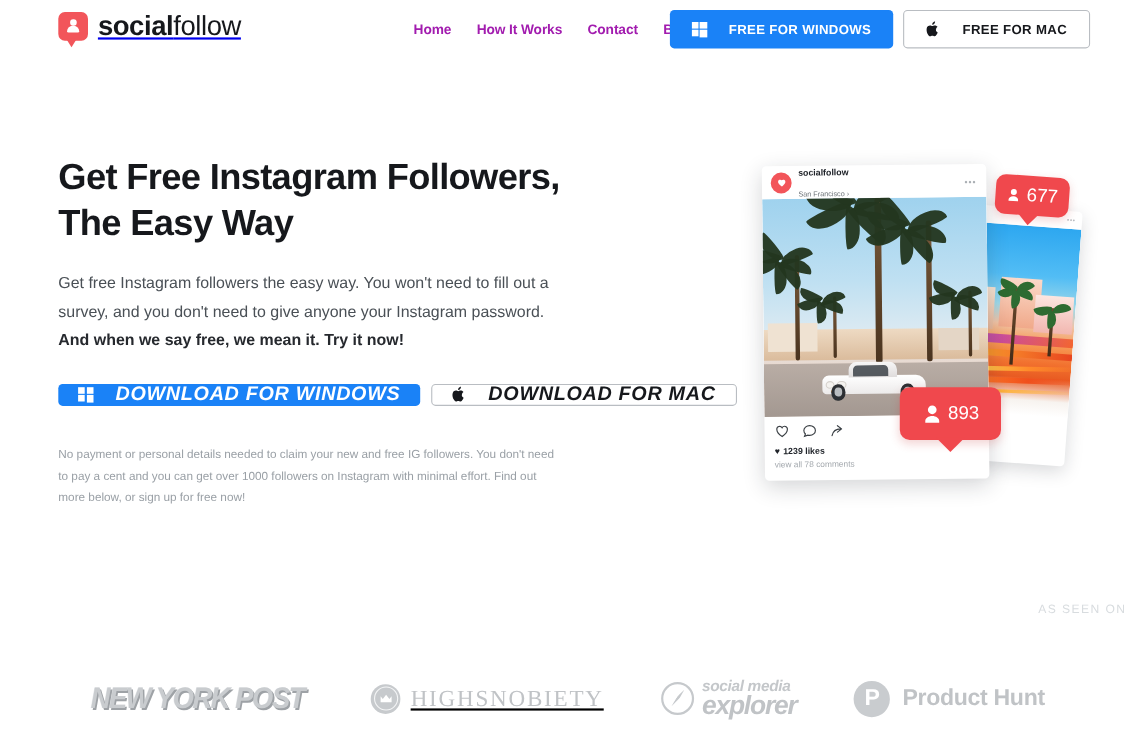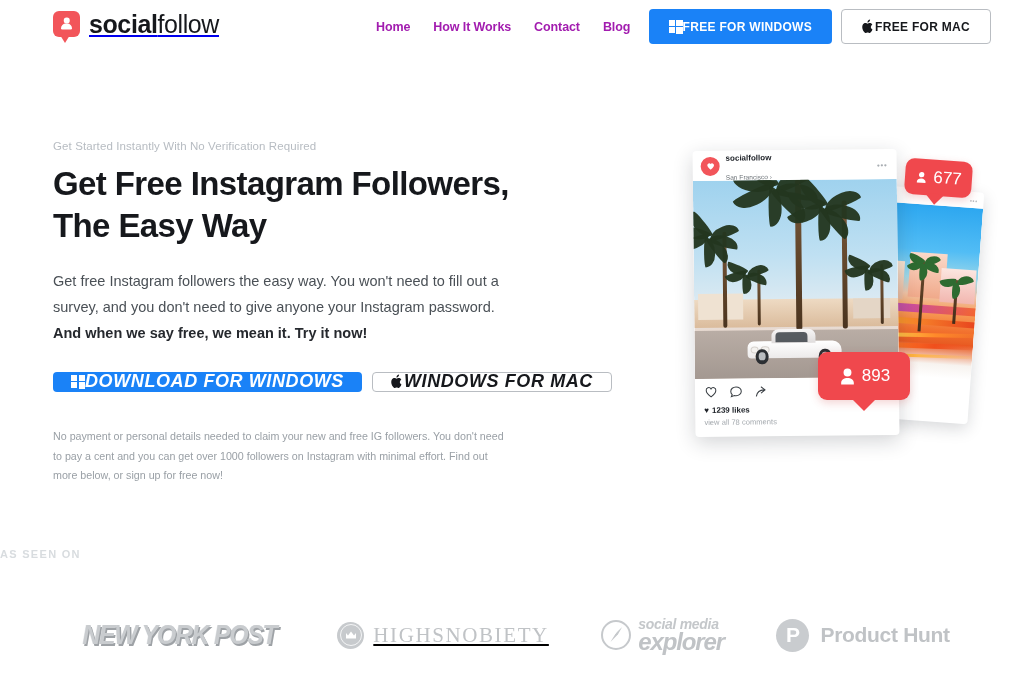--- a/index.html
+++ b/index.html
@@ -58,21 +58,21 @@
     font-size: 12.5px; font-weight: 700; color: #a21caf;
     text-decoration: none; letter-spacing: -0.1px; white-space: nowrap;
   }
 
   .header-btns {
     position: absolute; right: 33px; top: 9px;
     display: flex; align-items: center; gap: 9px;
   }
   .btn {
     display: inline-flex; align-items: center; 
-    gap: 0; border-radius: 4px; font-weight: 700;
+    gap: 20px; border-radius: 4px; font-weight: 700;
     white-space: nowrap; cursor: pointer; user-select: none;
   }
   .btn-blue { background: #1a82f7; color: #fff; }
   .btn-white { background: #fff; color: #16181c; border: 1px solid #b9bdc2; }
   .btn-hdr { height: 35px; padding: 0 20px; font-size: 12px; letter-spacing: 0.3px; }
 
   
   .ico-win { display:inline-block; width:14px; height:14px; position:relative; }
   .ico-win i {
     position:absolute; background: currentColor; display:block;
@@ -280,22 +280,22 @@
   .badge-677 svg { width: 13px; height: 13px; }
   .badge-893 {
     left: 146px; top: 212px; width: 92px; height: 48px;
     font-size: 17px;
   }
   .badge-893 svg { width: 19px; height: 19px; }
 
   
   .seen-on {
     position: absolute; left: 0; top: 548px; width: 1024px;
-    text-align: left; font-size: 11px; letter-spacing: 1.3px;
-    color: #d8dcdf; font-weight: 700;
+    text-align: right; font-size: 11px; letter-spacing: 1.3px;
+    color: #d8dcdf; font-weight: 400;
   }
   .press-row {
     position: absolute; left: 0; top: 600px; width: 1024px; height: 70px;
     display: flex; align-items: center; justify-content: space-around;
     padding: 0 48px;
   }
   .press { display:flex; align-items:center; justify-content:center; }
 
   
   .nyp {
@@ -395,21 +395,20 @@
             </svg>
         </span>
         <span>FREE FOR MAC</span>
       </div>
     </div>
   </div>
 
   <div class="hero">
 
     <div class="hero-left">
-      <div class="eyebrow">Get Started Instantly With No Verification Required</div>
       <h1 class="headline">
         <span>Get Free Instagram Followers,</span><br>
         <span>The Easy Way</span>
       </h1>
       <p class="lede"><span>Get free Instagram followers the easy way. You won't need to fill out a survey, and you don't need to give anyone your Instagram password. </span><b>And when we say free, we mean it. Try it now!</b></p>
 
       <div class="cta-row">
         <div class="btn btn-blue btn-cta">
           <span class="ico-win">
               <i></i>
@@ -418,21 +417,21 @@
               <i></i>
             </span>
           <span>DOWNLOAD FOR WINDOWS</span>
         </div>
         <div class="btn btn-white btn-cta">
           <span class="ico-apple">
             <svg viewBox="0 0 18 22">
                 <path fill="currentColor" d="M12.6 11.5c0-2.4 1.9-3.5 2-3.6-1.1-1.6-2.8-1.8-3.4-1.9-1.5-.1-2.8.8-3.6.8-.7 0-1.9-.8-3.1-.8C2.9 6 1.4 7 .6 8.5c-1.6 2.9-.4 7.2 1.2 9.5.8 1.2 1.7 2.5 2.9 2.4 1.2 0 1.6-.7 3-.7s1.8.7 3 .7c1.3 0 2-1.2 2.8-2.3.9-1.3 1.2-2.6 1.3-2.7-.1 0-2.5-1-2.5-3.9zM10.3 3.8c.6-.8 1.1-1.9 1-3-.9 0-2.1.6-2.8 1.4-.6.7-1.2 1.8-1 2.9 1 .1 2.1-.5 2.8-1.3z"></path>
               </svg>
           </span>
-          <span>WINDOWS FOR MAC</span>
+          <span>DOWNLOAD FOR MAC</span>
         </div>
       </div>
 
       <p class="fineprint">No payment or personal details needed to claim your new and free IG followers. You don't need to pay a cent and you can get over 1000 followers on Instagram with minimal effort. Find out more below, or sign up for free now!</p>
     </div>
 
     <div class="hero-art">
 
       <div class="ig-card-back">
         <div class="bhdr">

